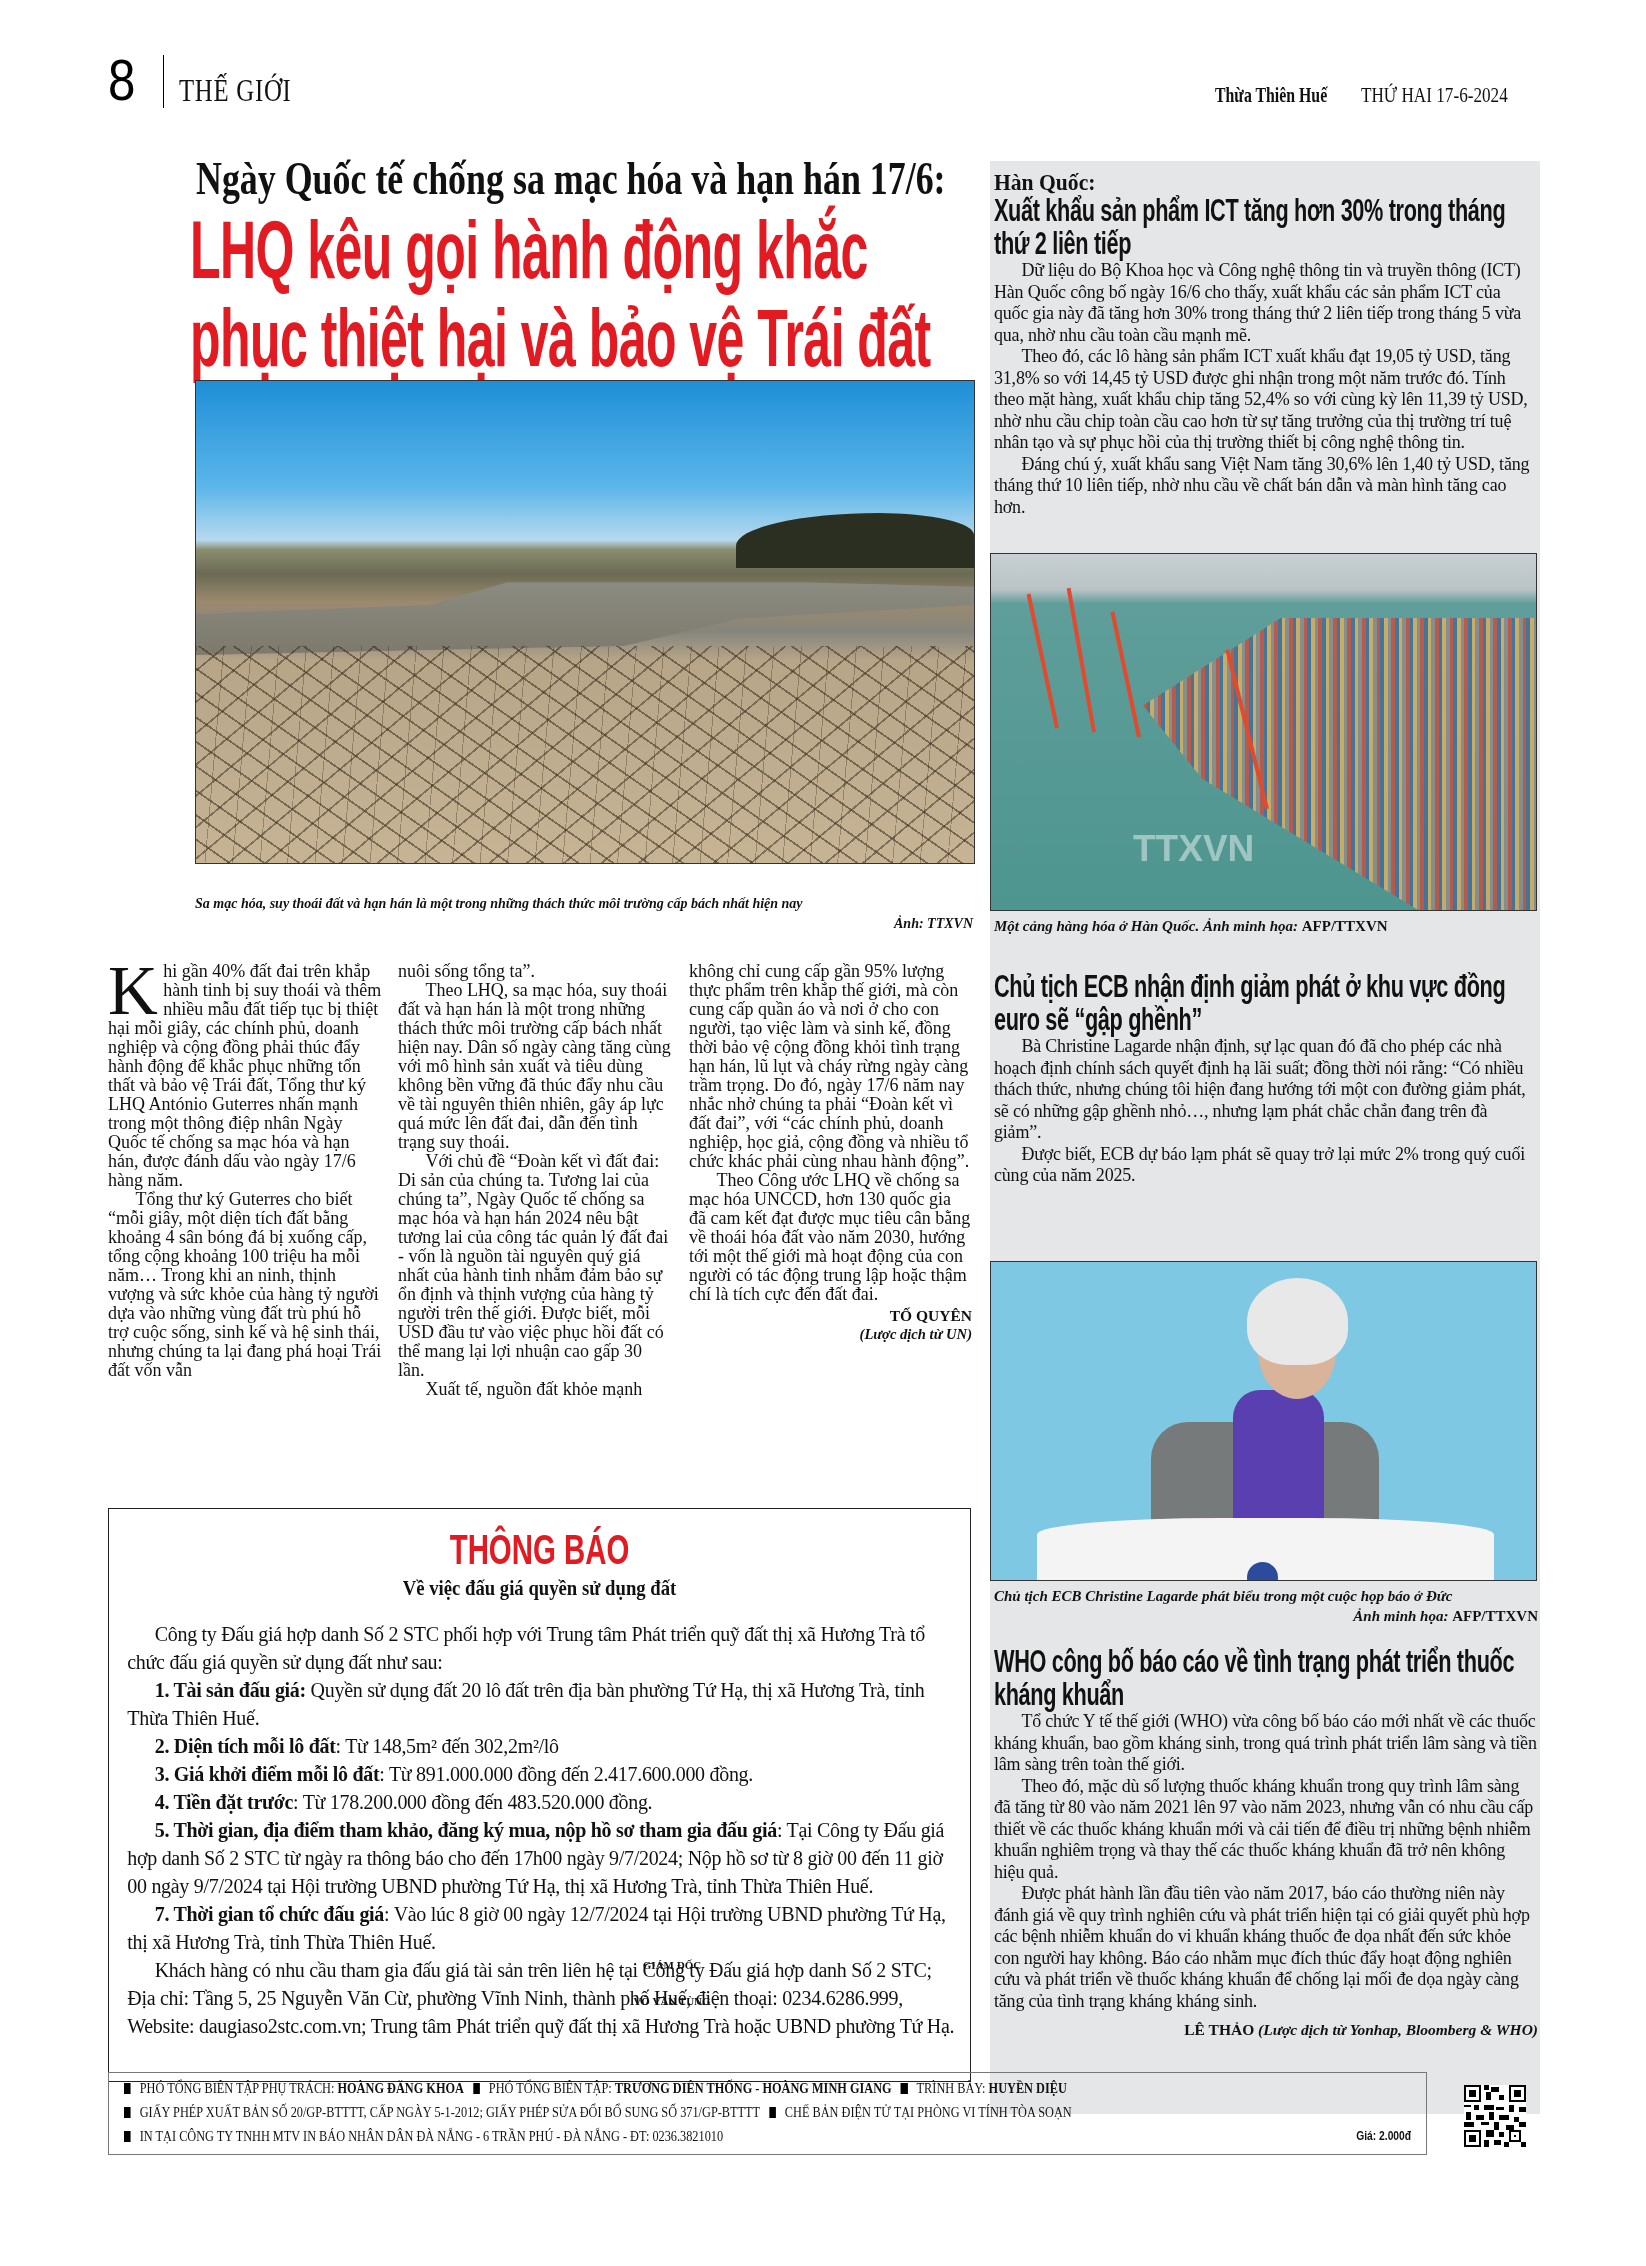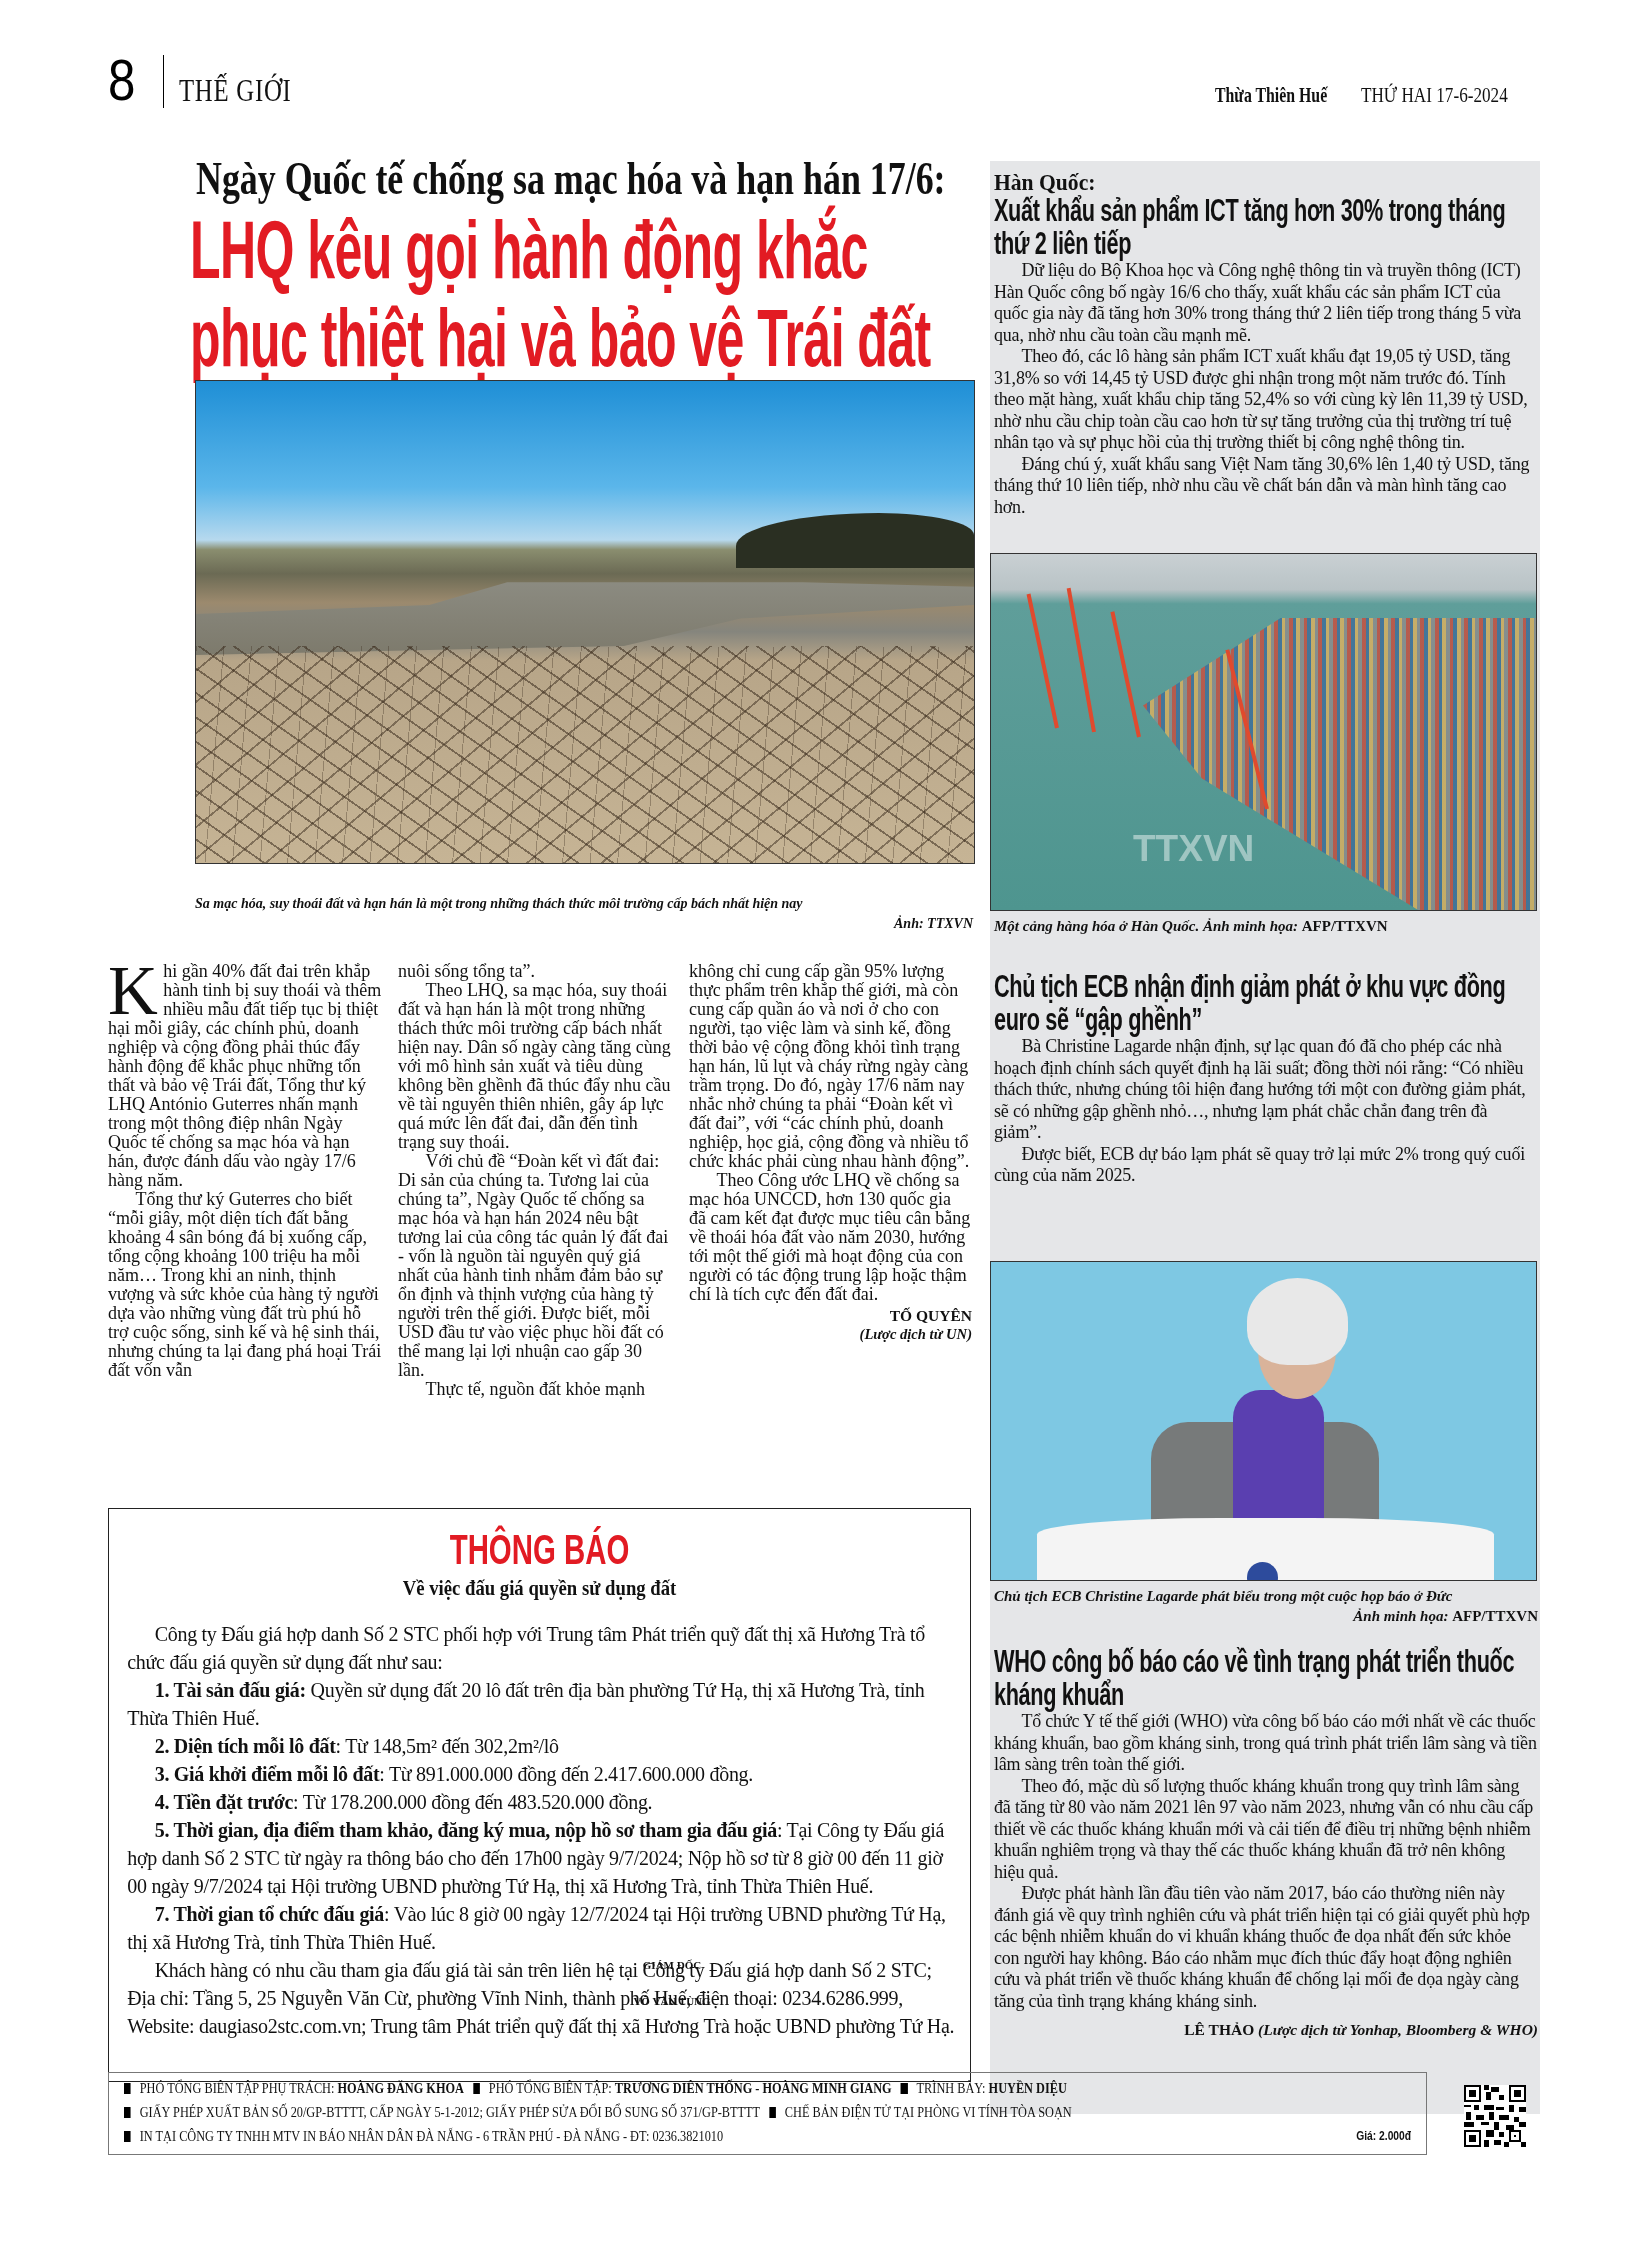--- a/index.html
+++ b/index.html
@@ -102,23 +102,23 @@
   <span>Sa mạc hóa, suy thoái đất và hạn hán là một trong những thách thức môi trường cấp bách nhất hiện nay</span>
   <span class="credit">Ảnh: TTXVN</span>
 </div>
 
 <div class="col col1">
   <p class="noindent"><span class="dropcap">K</span><span>hi gần 40% đất đai trên khắp hành tinh bị suy thoái và thêm nhiều mẫu đất tiếp tục bị thiệt hại mỗi giây, các chính phủ, doanh nghiệp và cộng đồng phải thúc đẩy hành động để khắc phục những tổn thất và bảo vệ Trái đất, Tổng thư ký LHQ António Guterres nhấn mạnh trong một thông điệp nhân Ngày Quốc tế chống sa mạc hóa và hạn hán, được đánh dấu vào ngày 17/6 hàng năm.</span></p>
   <p>Tổng thư ký Guterres cho biết “mỗi giây, một diện tích đất bằng khoảng 4 sân bóng đá bị xuống cấp, tổng cộng khoảng 100 triệu ha mỗi năm… Trong khi an ninh, thịnh vượng và sức khỏe của hàng tỷ người dựa vào những vùng đất trù phú hỗ trợ cuộc sống, sinh kế và hệ sinh thái, nhưng chúng ta lại đang phá hoại Trái đất vốn vẫn</p>
 </div>
 <div class="col col2">
   <p class="noindent">nuôi sống tổng ta”.</p>
-  <p>Theo LHQ, sa mạc hóa, suy thoái đất và hạn hán là một trong những thách thức môi trường cấp bách nhất hiện nay. Dân số ngày càng tăng cùng với mô hình sản xuất và tiêu dùng không bền ghềnh đã thúc đẩy nhu cầu về tài nguyên thiên nhiên, gây áp lực quá mức lên đất đai, dẫn đến tình trạng suy thoái.</p>
+  <p>Theo LHQ, sa mạc hóa, suy thoái đất và hạn hán là một trong những thách thức môi trường cấp bách nhất hiện nay. Dân số ngày càng tăng cùng với mô hình sản xuất và tiêu dùng không bền vững đã thúc đẩy nhu cầu về tài nguyên thiên nhiên, gây áp lực quá mức lên đất đai, dẫn đến tình trạng suy thoái.</p>
   <p>Với chủ đề “Đoàn kết vì đất đai: Di sản của chúng ta. Tương lai của chúng ta”, Ngày Quốc tế chống sa mạc hóa và hạn hán 2024 nêu bật tương lai của công tác quản lý đất đai - vốn là nguồn tài nguyên quý giá nhất của hành tinh nhằm đảm bảo sự ổn định và thịnh vượng của hàng tỷ người trên thế giới. Được biết, mỗi USD đầu tư vào việc phục hồi đất có thể mang lại lợi nhuận cao gấp 30 lần.</p>
-  <p>Thực tế, nguồn đất khỏe mạnh</p>
+  <p>Xuất tế, nguồn đất khỏe mạnh</p>
 </div>
 <div class="col col3">
   <p class="noindent">không chỉ cung cấp gần 95% lượng thực phẩm trên khắp thế giới, mà còn cung cấp quần áo và nơi ở cho con người, tạo việc làm và sinh kế, đồng thời bảo vệ cộng đồng khỏi tình trạng hạn hán, lũ lụt và cháy rừng ngày càng trầm trọng. Do đó, ngày 17/6 năm nay nhắc nhở chúng ta phải “Đoàn kết vì đất đai”, với “các chính phủ, doanh nghiệp, học giả, cộng đồng và nhiều tổ chức khác phải cùng nhau hành động”.</p>
   <p>Theo Công ước LHQ về chống sa mạc hóa UNCCD, hơn 130 quốc gia đã cam kết đạt được mục tiêu cân bằng về thoái hóa đất vào năm 2030, hướng tới một thế giới mà hoạt động của con người có tác động trung lập hoặc thậm chí là tích cực đến đất đai.</p>
   <div class="byline">TỐ QUYÊN</div>
   <div class="byline-src">(Lược dịch từ UN)</div>
 </div>
 
 <div class="notice">
   <div class="notice-title">THÔNG BÁO</div>

